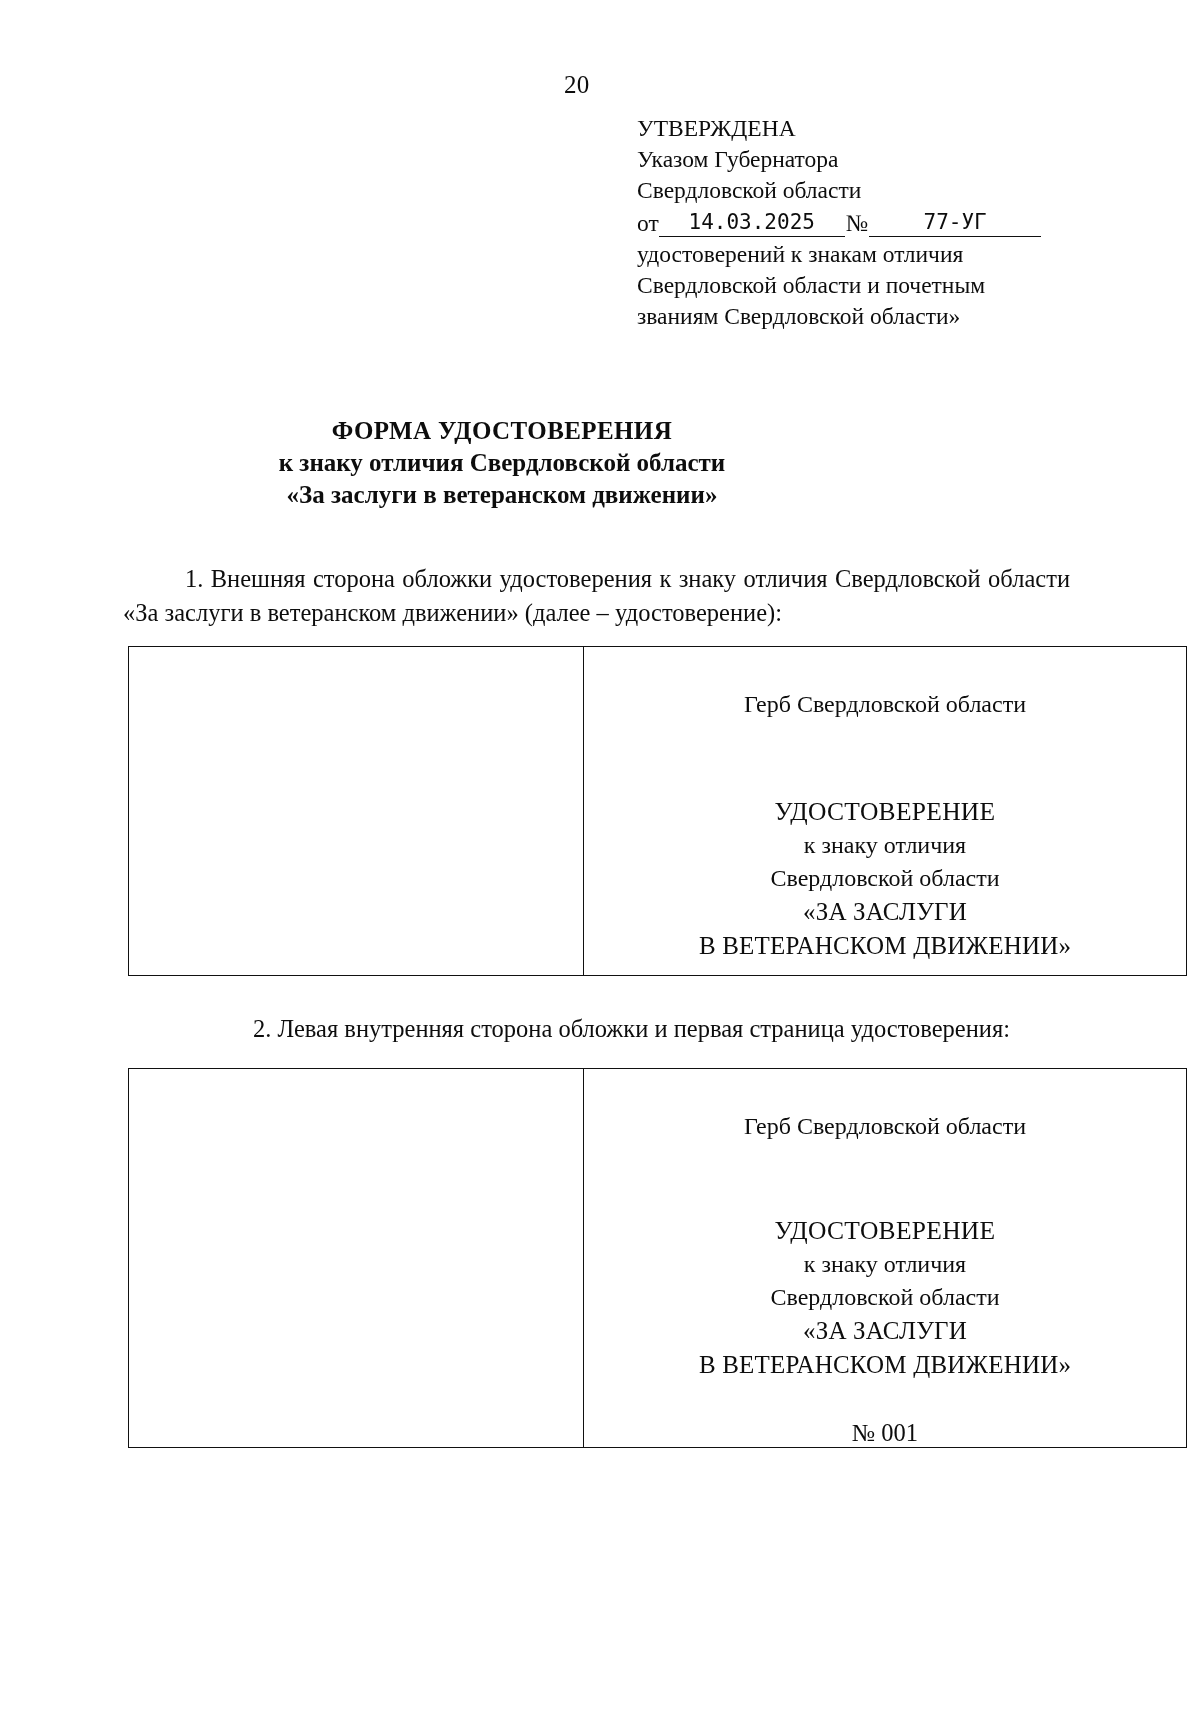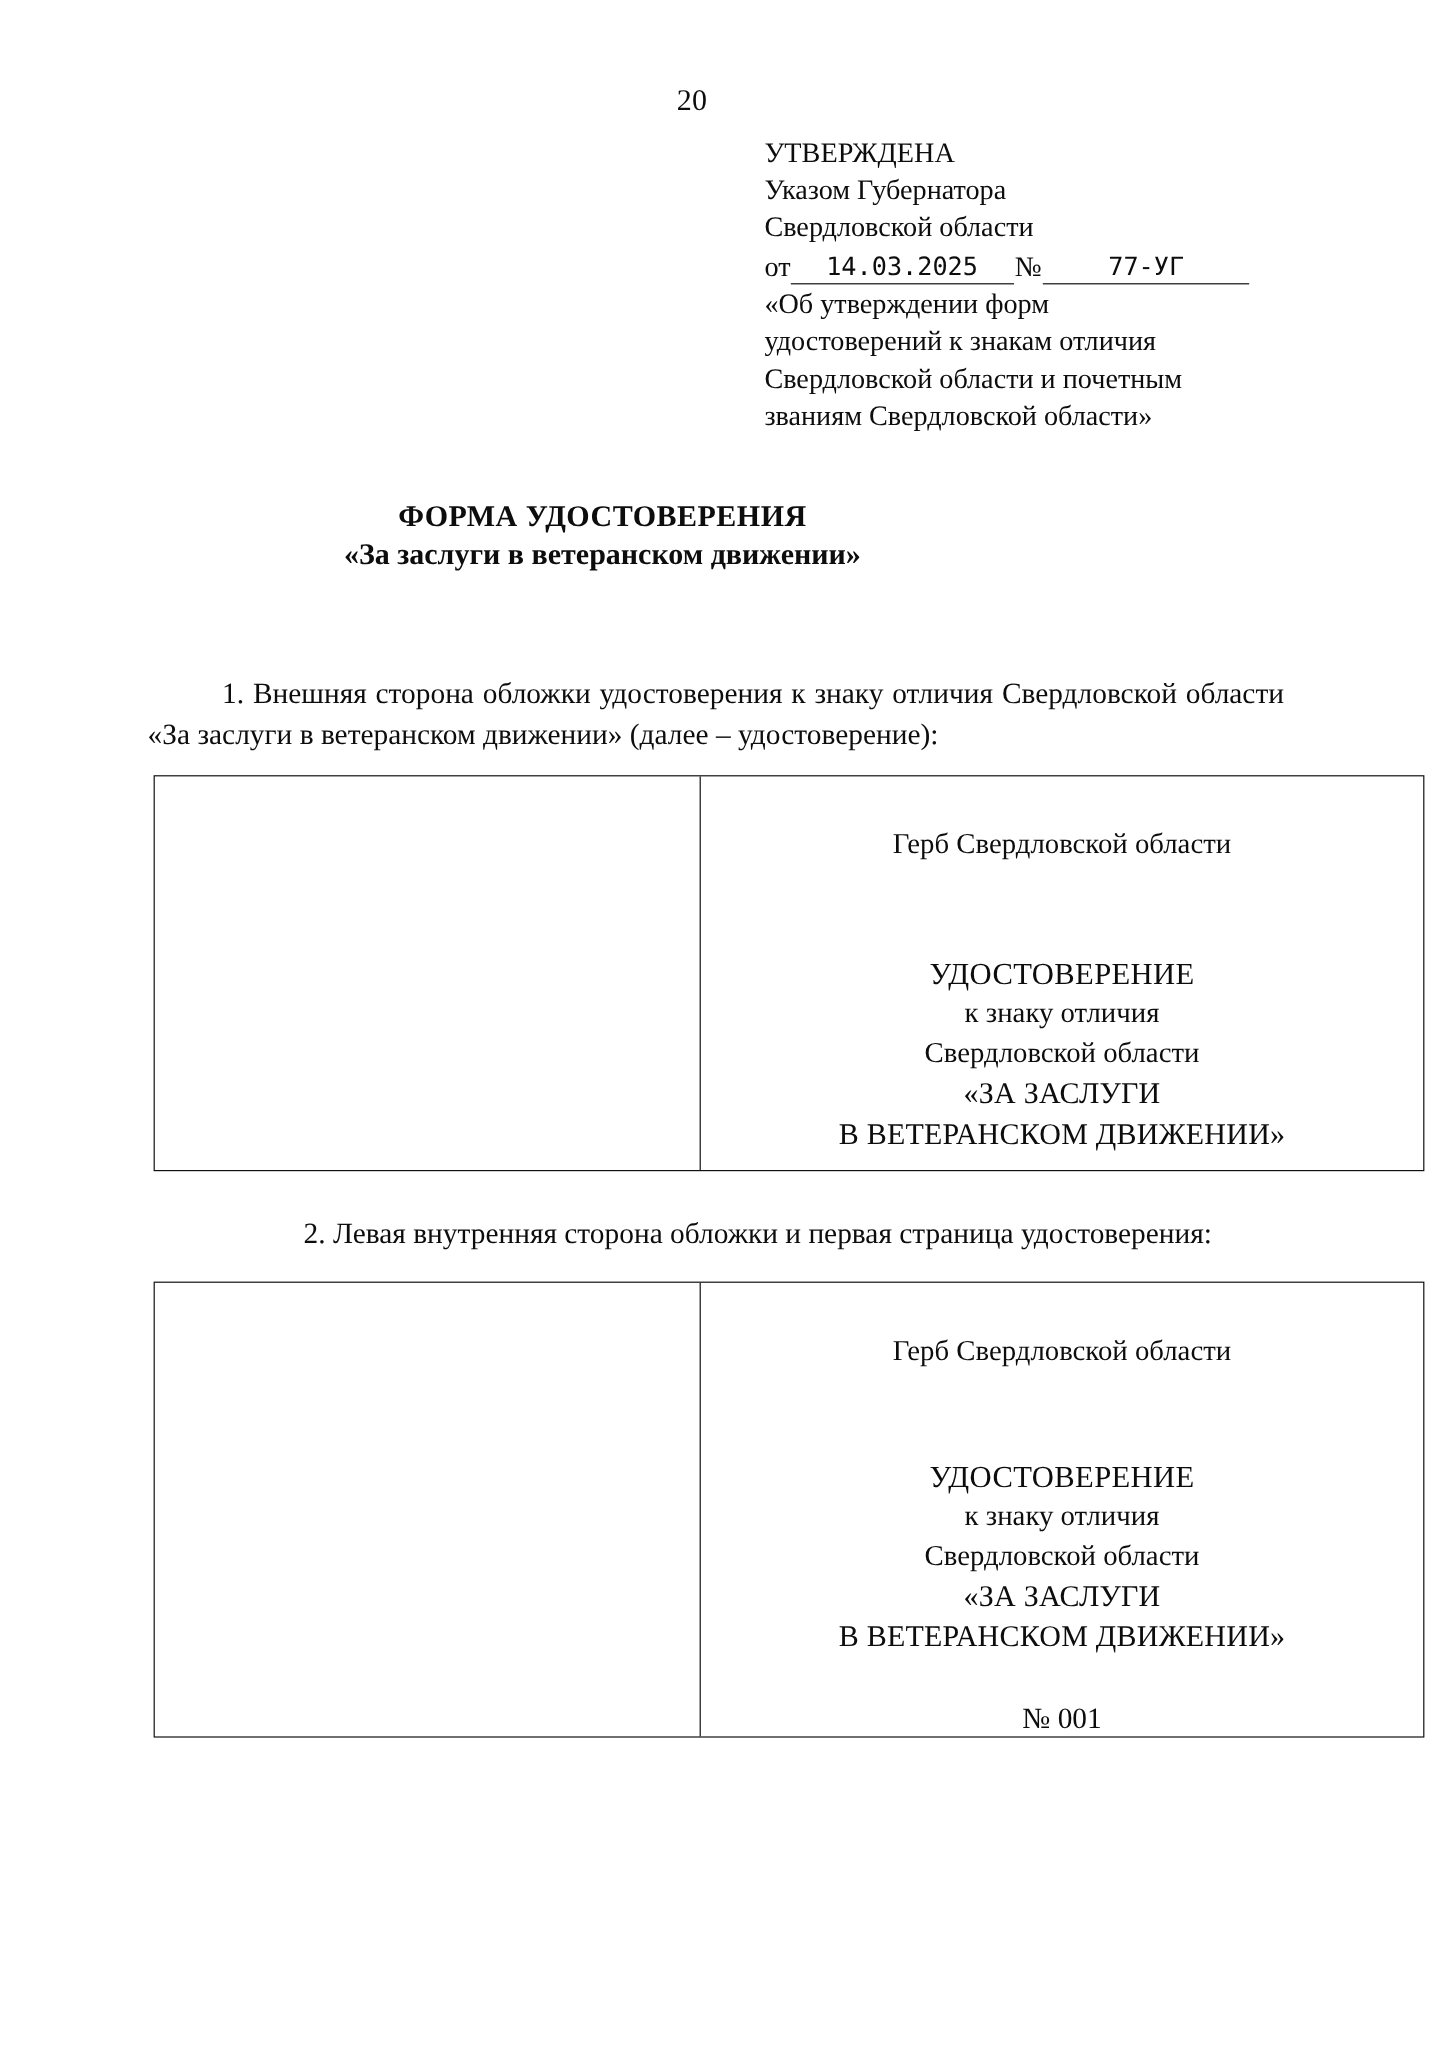--- a/index.html
+++ b/index.html
@@ -182,29 +182,29 @@
     <div class="ln">Свердловской области</div>
 
     <div class="date-line">
       <span class="lbl">от</span>
       <span class="fill date">14.03.2025</span>
       <span class="numsym">№</span>
       <span class="fill num">77-УГ</span>
     </div>
 
     <div class="decree-title">
-      <div class="ln">«Об утверждении форм</div>
       <div class="ln">удостоверений к знакам отличия</div>
       <div class="ln">Свердловской области и почетным</div>
       <div class="ln">званиям Свердловской области»</div>
     </div>
   </div>
 
   <div class="form-title">
     <div class="t1">ФОРМА УДОСТОВЕРЕНИЯ</div>
+    <div class="t2">к знаку отличия Свердловской области</div>
     <div class="t3">«За заслуги в ветеранском движении»</div>
   </div>
 
   <div class="para p1">1. Внешняя сторона обложки удостоверения к знаку отличия Свердловской области «За заслуги в ветеранском движении» (далее – удостоверение):</div>
 
   <div class="cert-box box1">
     <div class="cert-cell left"></div>
     <div class="cert-cell right">
       <div class="gerb-line">Герб Свердловской области</div>
       <div class="cert-main">

